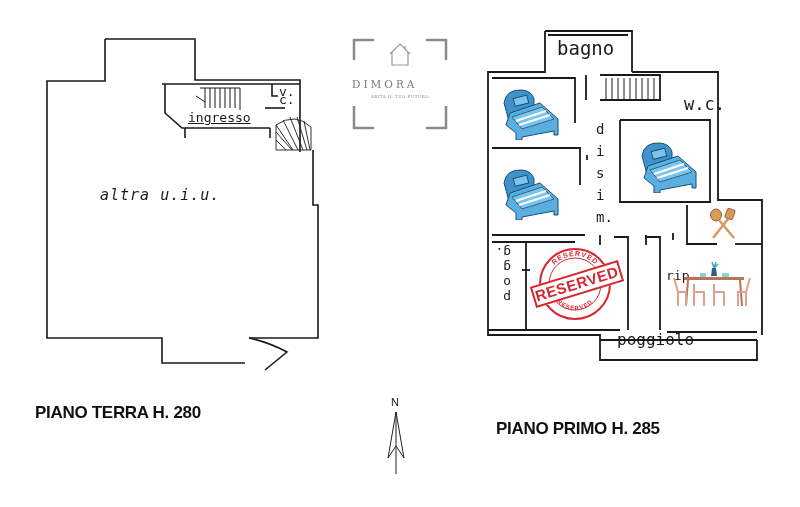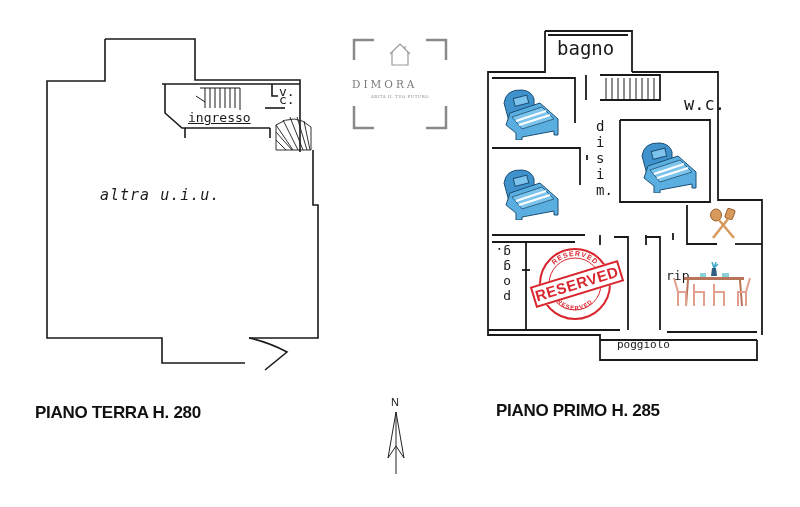--- a/index.html
+++ b/index.html
@@ -105,24 +105,24 @@
     <line x1="600" y1="340" x2="757" y2="340"></line>
   </g>
 </svg>
 
 <div class="lbl" style="left:100px;top:186px;font-size:15px;letter-spacing:1px;font-style:italic;">altra u.i.u.</div>
 <div class="lbl" style="left:188px;top:110px;font-size:13px;text-decoration:underline;">ingresso</div>
 <div class="lbl" style="left:279px;top:88px;font-size:13px;width:8px;line-height:8px;word-break:break-all;white-space:normal;">v.c.</div>
 
 <div class="lbl" style="left:557px;top:37px;font-size:19px;">bagno</div>
 <div class="lbl" style="left:673px;top:94px;font-size:17px;margin-left:11px;">w.c.</div>
-<div class="lbl" style="left:596px;top:118px;font-size:14px;width:10px;line-height:16px;white-space:normal;word-break:break-all;">disim.</div>
+<div class="lbl" style="left:596px;top:118px;font-size:14px;width:10px;line-height:22px;white-space:normal;word-break:break-all;">disim.</div>
 <div class="lbl" style="left:499px;top:245px;font-size:13px;width:12px;line-height:15px;white-space:normal;word-break:break-all;transform:rotate(180deg);transform-origin:center;">pogg.</div>
 <div class="lbl" style="left:630px;top:268px;font-size:13px;padding-left:36px;">rip.</div>
-<div class="lbl" style="left:617px;top:338px;font-size:11px;">poggiolo</div>
+<div class="lbl" style="left:617px;top:330px;font-size:16px;">poggiolo</div>
 
 <svg style="position:absolute;left:500px;top:85px;" width="62" height="55" viewBox="0 0 62 55">
   <path d="M4,18 Q6,4 22,5 Q32,6 34,14 L34,22 L10,30 L10,40 Z" fill="#3f92cc" stroke="#1d4f73"></path>
   <path d="M10,28 L40,18 L58,34 L58,50 L54,50 L54,46 L22,52 L22,55 L16,55 L16,48 L6,40 Z" fill="#5aaee0" stroke="#1d4f73"></path>
   <path d="M12,32 L42,22 L54,34 L22,44 Z" fill="#7dc4ec" stroke="#1d4f73" stroke-width="0.8"></path>
   <path d="M16,36 L46,26 M19,40 L50,30" stroke="#ffffff" stroke-width="2"></path>
   <rect x="14" y="12" width="14" height="8" fill="#7dc4ec" stroke="#1d4f73" transform="rotate(-15 20 16)"></rect>
 </svg>
 <svg style="position:absolute;left:500px;top:165px;" width="62" height="55" viewBox="0 0 62 55">
   <path d="M4,18 Q6,4 22,5 Q32,6 34,14 L34,22 L10,30 L10,40 Z" fill="#3f92cc" stroke="#1d4f73"></path>
@@ -192,21 +192,21 @@
       <polyline points="38,16 48,6 58,16"></polyline>
       <polyline points="40,14 40,27 56,27 56,14"></polyline>
       <line x1="53" y1="8" x2="53" y2="11"></line>
     </g>
   </svg>
   <div class="name">DIMORA</div>
   <div class="tag">ABITA IL TUO FUTURO</div>
 </div>
 
 <div class="title" style="left:35px;top:403px;">PIANO TERRA H. 280</div>
-<div class="title" style="left:496px;top:401px;">PIANO PRIMO H. 285</div>
+<div class="title" style="left:496px;top:419px;">PIANO PRIMO H. 285</div>
 
 <div class="north">
   <div class="n">N</div>
   <svg width="24" height="62" viewBox="0 0 24 62" style="position:absolute;left:0;top:16px;">
     <path d="M12,0 L4,46 L12,34 L20,46 Z" fill="none" stroke="#222" stroke-width="1"></path>
     <line x1="12" y1="0" x2="12" y2="62" stroke="#222" stroke-width="1"></line>
   </svg>
 </div>
 
 </body></html>

